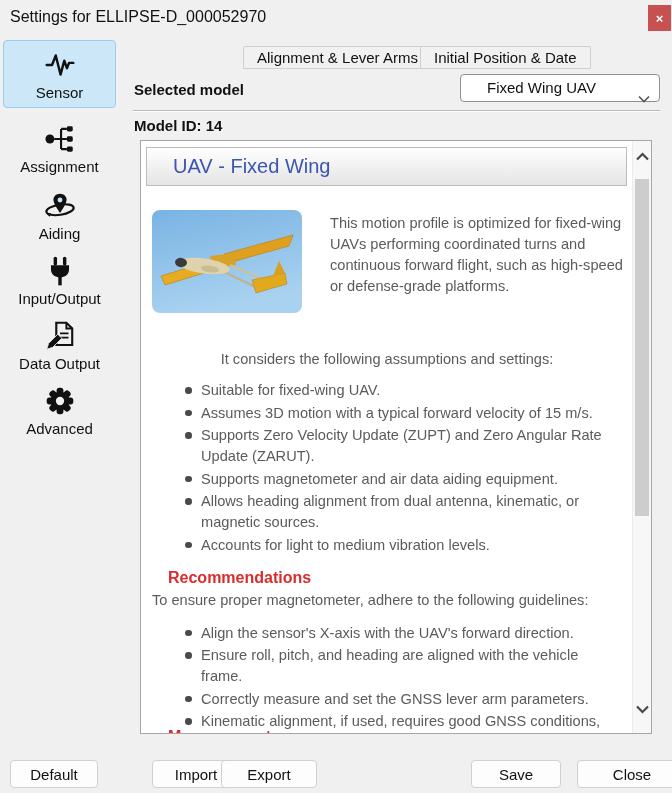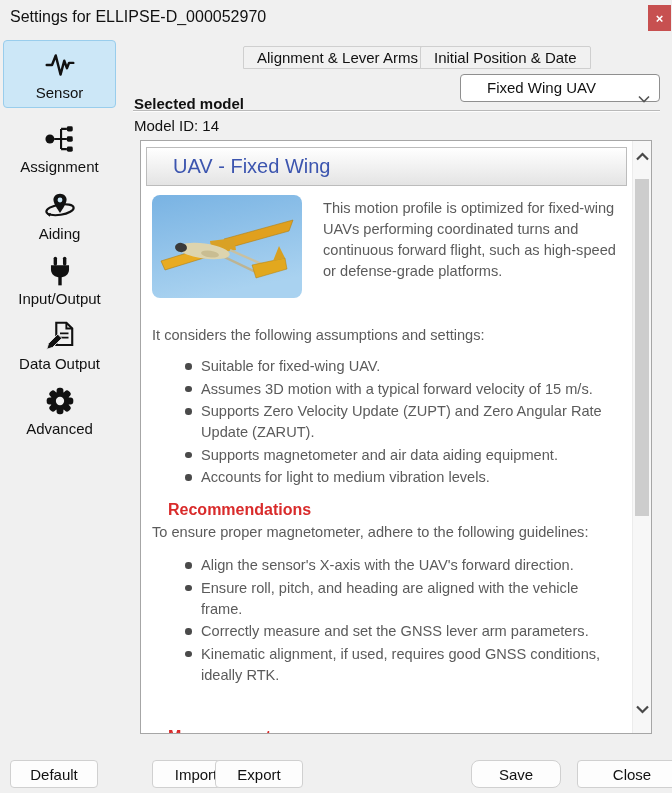--- a/index.html
+++ b/index.html
@@ -17,39 +17,39 @@
   .side-item .icon{display:block;margin:0 auto 2px;width:34px;height:34px;}
   .side-item.selected{background:#cce7f7;border:1px solid #99cdec;border-radius:4px;}
 
   
   .tab{position:absolute;font-size:15px;color:#111;box-sizing:border-box;white-space:nowrap;}
   .tab-active{top:42px;height:27px;line-height:26px;padding:0 15px;background:#fbfbfb;
     border:1px solid #bfbfbf;border-bottom:none;border-radius:2px 2px 0 0;z-index:2;}
   .tab-inactive{top:46px;height:23px;line-height:22px;padding:0 13px;background:#f1f1f1;
     border:1px solid #cfcfcf;border-radius:2px 2px 0 0;}
 
-  .sel-model-label{position:absolute;left:134px;top:95px;font-size:15px;font-weight:bold;color:#111;}
+  .sel-model-label{position:absolute;left:134px;top:81px;font-size:15px;font-weight:bold;color:#111;}
   .dropdown{position:absolute;left:460px;top:74px;width:200px;height:28px;background:#fff;
     border:1px solid #8f8f8f;border-radius:4px;box-sizing:border-box;font-size:15px;color:#111;
     line-height:26px;padding-left:26px;cursor:default;}
   .dropdown .chev{position:absolute;right:9px;top:10px;}
   .separator{position:absolute;left:133px;top:110px;width:527px;height:1px;background:#b9b9b9;border-bottom:1px solid #fdfdfd;}
-  .model-id{position:absolute;left:134px;top:117px;font-size:15px;font-weight:normal;color:#111;}
+  .model-id{position:absolute;left:134px;top:117px;font-size:15px;font-weight:bold;color:#111;}
 
   
   .panel{position:absolute;left:140px;top:140px;width:512px;height:594px;background:#6d28d9;
     border:1px solid #a6a6a6;box-sizing:border-box;}
   .doc{position:absolute;left:0;top:0;right:19px;bottom:0;overflow:hidden;background:#fff;}
   .doc-header{margin:6px 5px 0 5px;height:37px;border:1px solid #bcbcbc;
     background:linear-gradient(#ffffff,#e4e4e4);font-size:20px;line-height:37px;padding-left:26px;}
-  .intro-row{display:flex;margin:9px 8px 0 11px;gap:21px;}
+  .intro-row{display:flex;margin:24px 8px 0 11px;gap:28px;}
   .uav-img{width:150px;height:103px;border-radius:8px;overflow:hidden;flex:none;}
   .doc p, .doc li{font-size:14.6px;color:#5b5b5b;line-height:21px;}
   .intro-text{margin:0;padding-top:3px;}
-  .para{margin:27px 10px 0 11px;}
+  .para{margin:36px 10px 0 11px;text-align:center;}
   .para2{margin:3px 10px 0 11px;}
   ul.bullets{list-style:none;margin:10px 14px 0 43px;padding:0;}
   ul.bullets li{position:relative;padding-left:17px;margin-bottom:1.5px;}
   ul.bullets li::before{content:"";position:absolute;left:1px;top:7px;width:6.5px;height:6.5px;border-radius:50%;background:#4a4a4a;}
   .red-heading{margin:13px 0 0 27px;font-size:16px;font-weight:bold;}
   .clipped-heading{position:absolute;left:27px;top:587px;font-size:16px;font-weight:bold;white-space:nowrap;}
 
   
   .scrollbar{position:absolute;right:0;top:0;bottom:0;width:19px;background:#f7f7f7;border-left:1px solid #ececec;box-sizing:border-box;}
   .scroll-thumb{position:absolute;left:2px;right:2px;top:38px;height:337px;background:#cdcdcd;}
@@ -191,20 +191,21 @@
       </div>
 
       <p class="para">It considers the following assumptions and settings:</p>
 
       <ul class="bullets">
 
       <li>Suitable for fixed-wing UAV.</li>
           <li>Assumes 3D motion with a typical forward velocity of 15 m/s.</li>
           <li>Supports Zero Velocity Update (ZUPT) and Zero Angular Rate Update (ZARUT).</li>
           <li>Supports magnetometer and air data aiding equipment.</li>
+          <li>Allows heading alignment from dual antenna, kinematic, or magnetic sources.</li>
           <li>Accounts for light to medium vibration levels.</li>
         </ul>
 
       <div class="red-heading" style="color:#d92b2b;">Recommendations</div>
       <p class="para2">To ensure proper magnetometer, adhere to the following guidelines:</p>
 
       <ul class="bullets" style="margin-top:12px;">
 
       <li>Align the sensor's X-axis with the UAV's forward direction.</li>
           <li>Ensure roll, pitch, and heading are aligned with the vehicle frame.</li>
@@ -225,17 +226,17 @@
       <div class="scroll-down">
         <svg width="15" height="11" viewBox="0 0 15 11">
             <polyline points="2,2.5 7.5,8 13,2.5" fill="none" stroke="#484848" stroke-width="2.2"></polyline>
           </svg>
       </div>
     </div>
   </div>
 
   <button class="btn" style="left:10px;width:88px;">Default</button>
   <button class="btn" style="left:112px;width:88px;margin-left:40px;">Import</button>
-  <button class="btn" style="left:215px;width:88px;text-align:right;">Export</button>
-  <button class="btn" style="left:471px;width:90px;border-radius:8px;">Save</button>
+  <button class="btn" style="left:221px;width:96px;text-align:right;">Export</button>
+  <button class="btn" style="left:471px;width:90px;">Save</button>
   <button class="btn" style="left:577px;width:110px;">Close</button>
 
 </div>
 
 </body></html>

